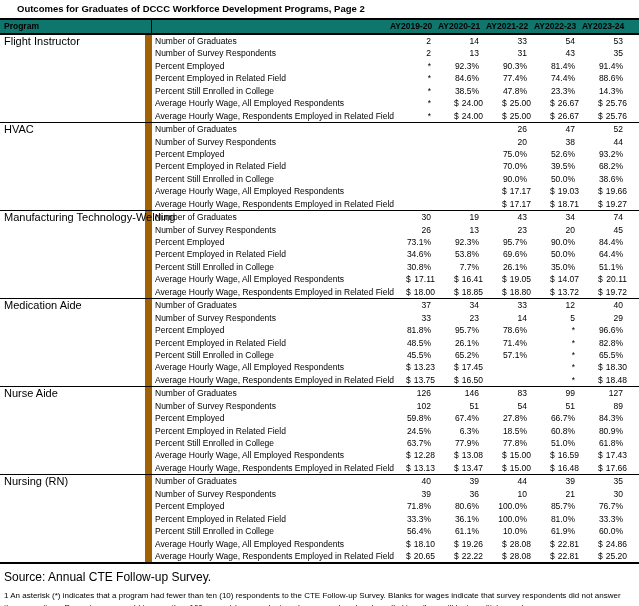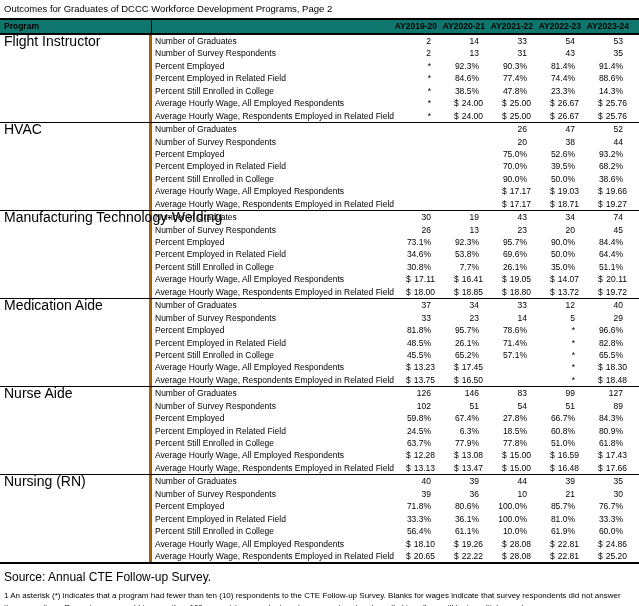--- a/index.html
+++ b/index.html
@@ -3,37 +3,37 @@
 <meta charset="utf-8">
 <style>
   html,body{margin:0;padding:0;background:#ffffff;}
   body{
     width:639px;height:606px;overflow:hidden;
     font-family:"Liberation Sans","DejaVu Sans",sans-serif;
     color:#000;-webkit-font-smoothing:antialiased;
   }
   .page{padding:2px 0 0 0;}
   .title{
-    font-size:9.5px;font-weight:normal;
-    padding:1px 0 4px 4px;white-space:nowrap;
+    font-size:9.5px;font-weight:bold;
+    padding:1px 0 4px 17px;white-space:nowrap;
   }
   .table{border-top:2px solid #000;border-bottom:2px solid #000;font-size:8.5px;}
   .header-row{
     display:flex;align-items:center;height:13px;line-height:13px;
     border-bottom:2px solid #000;font-weight:bold;
   }
   .h-program{width:152px;border-right:1px solid #000;padding-left:4px;box-sizing:border-box;height:100%;}
   .h-spacer{width:238px;}
-  .h-year{width:48px;text-align:right;padding-right:1px;box-sizing:border-box;}
+  .h-year{width:48px;padding-right:1px;box-sizing:border-box;}
   .h-filler{width:9px;}
   .section{display:flex;border-bottom:1px solid #000;}
   .section:last-child{border-bottom:none;}
   .program-cell{
-    width:152px;box-sizing:border-box;border-right:3px solid #a16207;
-    padding-left:4px;line-height:12.45px;font-size:14px;white-space:nowrap;
+    width:152px;box-sizing:border-box;border-right:7px solid #a16207;
+    padding-left:4px;line-height:12.45px;font-size:11px;white-space:nowrap;
   }
   .rows{flex:1;}
   .row{display:flex;height:12.45px;line-height:12.45px;}
   .metric-cell{width:238px;box-sizing:border-box;padding-left:3px;white-space:nowrap;}
   .value-cell{width:48px;box-sizing:border-box;text-align:right;padding-right:7px;white-space:nowrap;}
   .value-cell.currency{display:flex;justify-content:space-between;padding:0 3px 0 16px;text-align:left;}
   .filler{width:9px;}
   .source-line{font-size:12px;padding:6px 0 0 4px;}
   .footnote{
     font-size:8px;line-height:1.45;padding:6px 2px 0 4px;width:633px;box-sizing:border-box;

